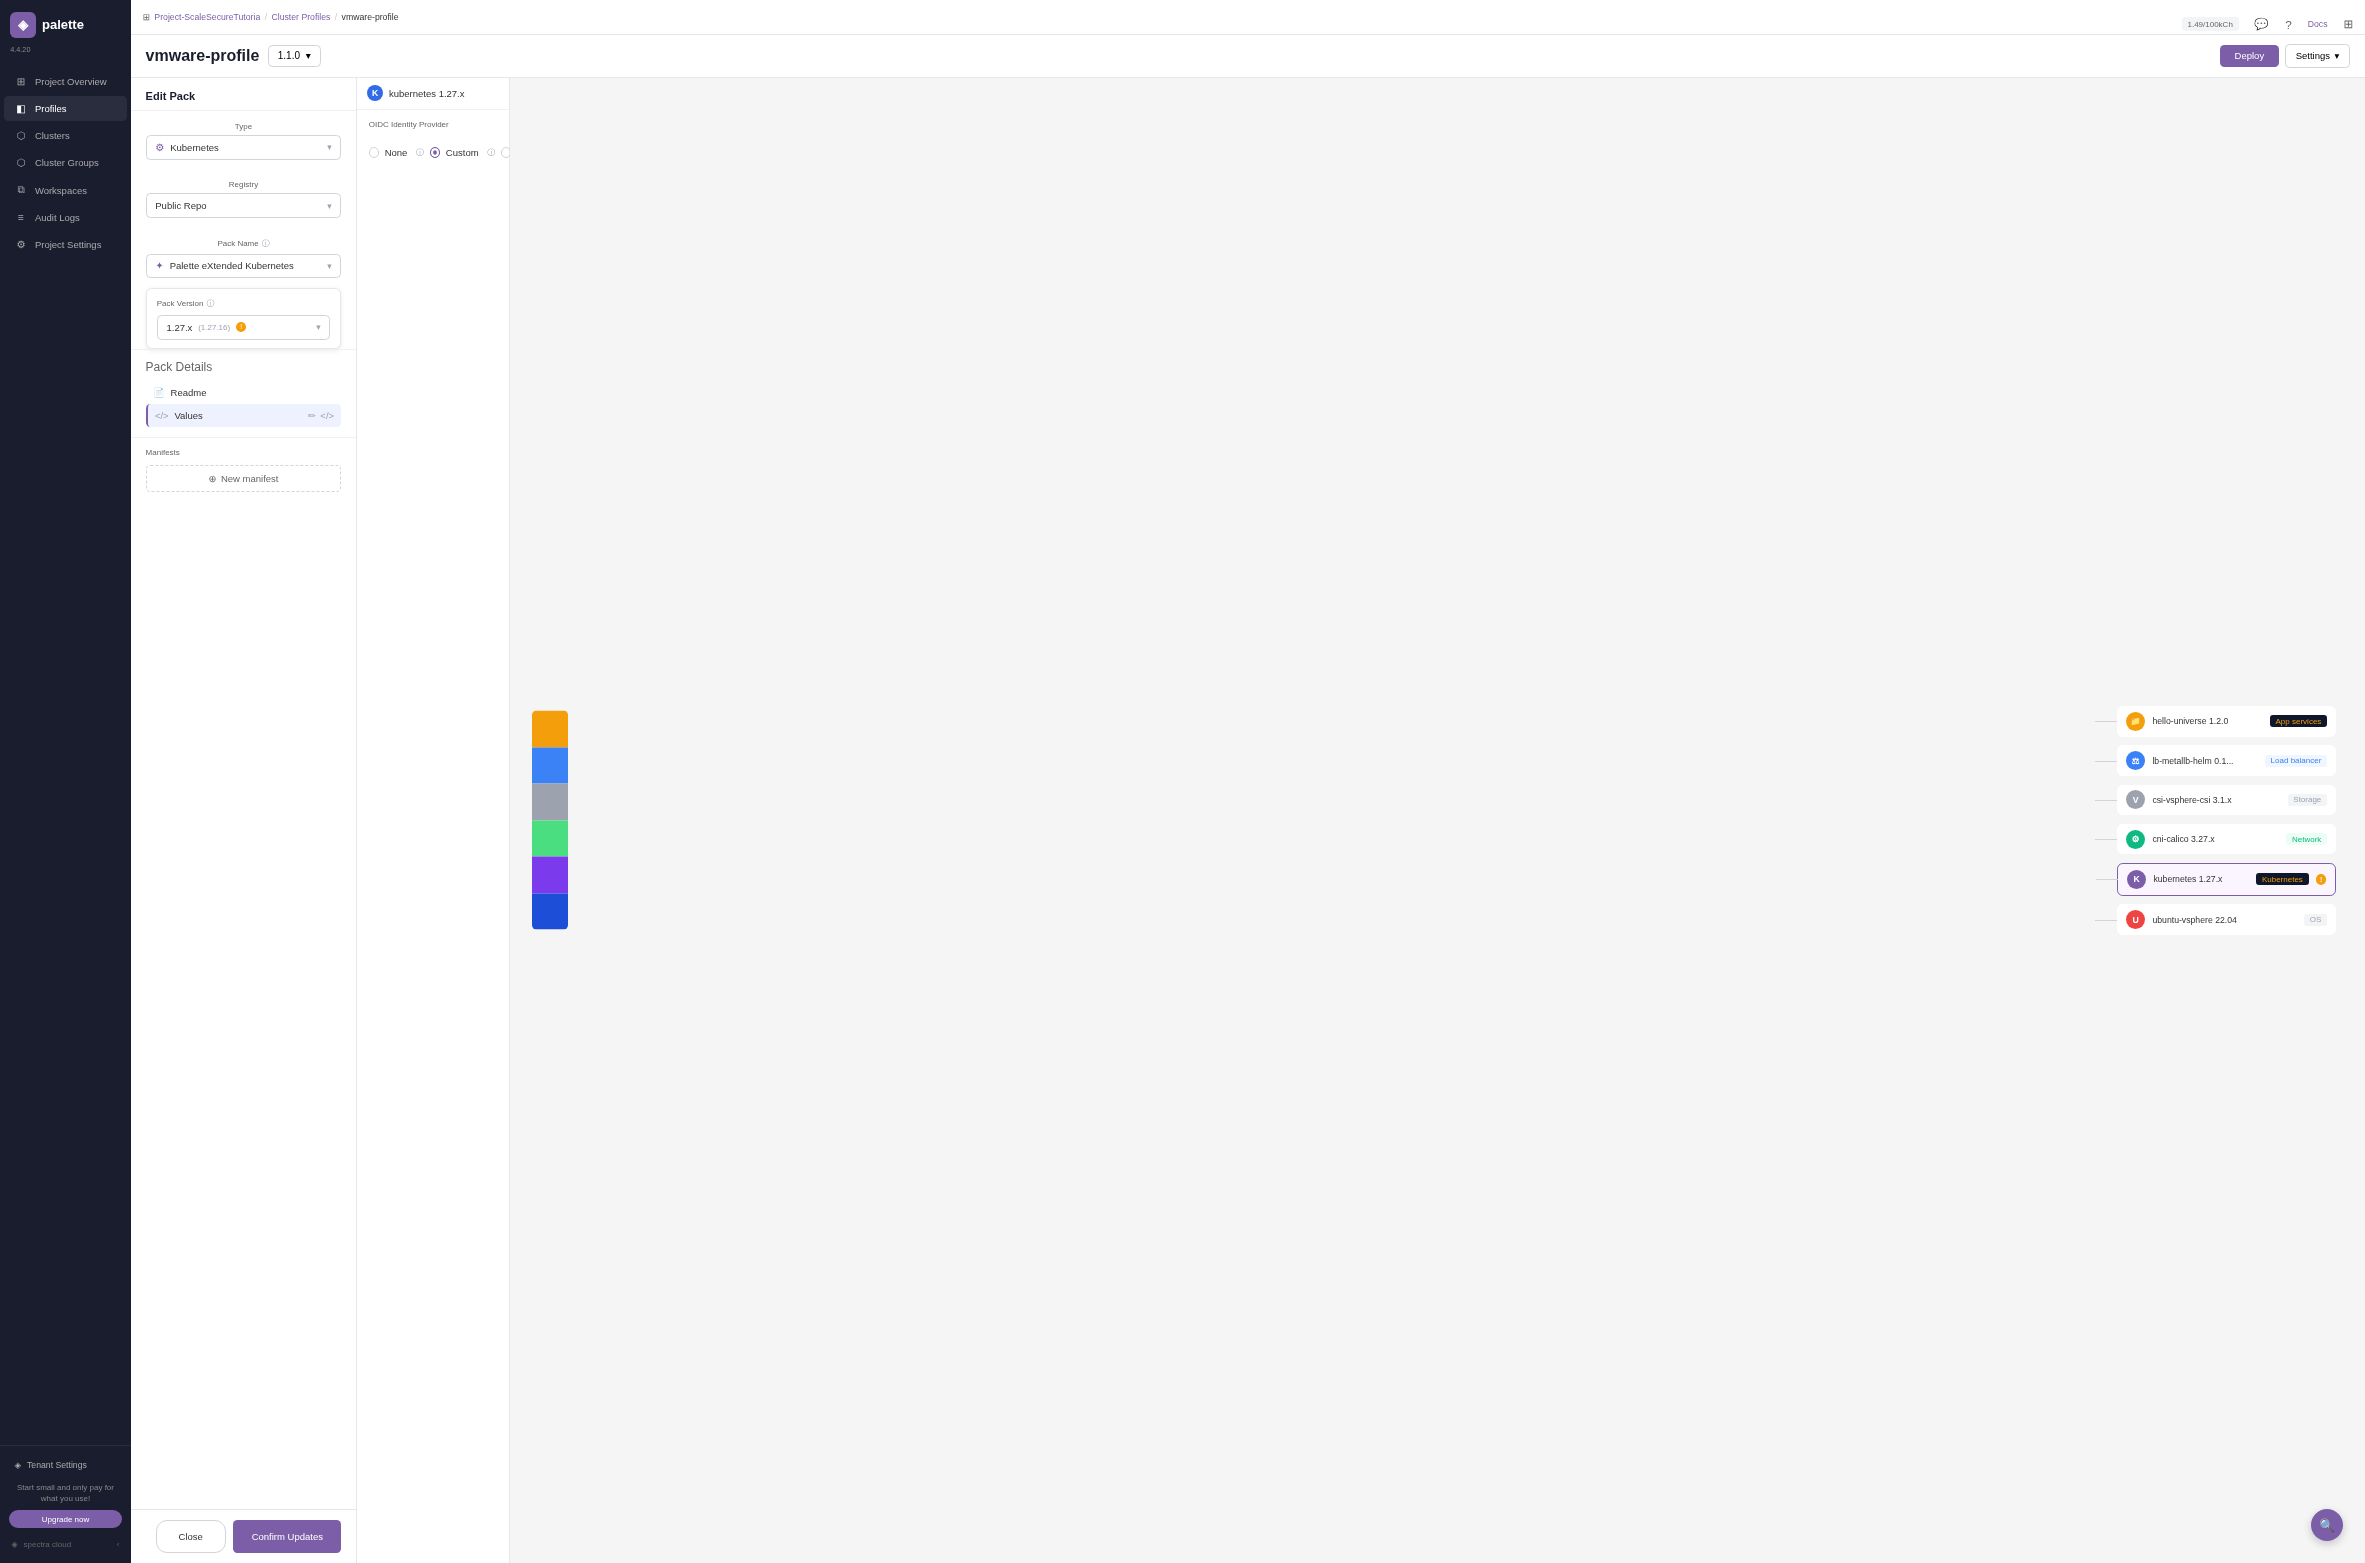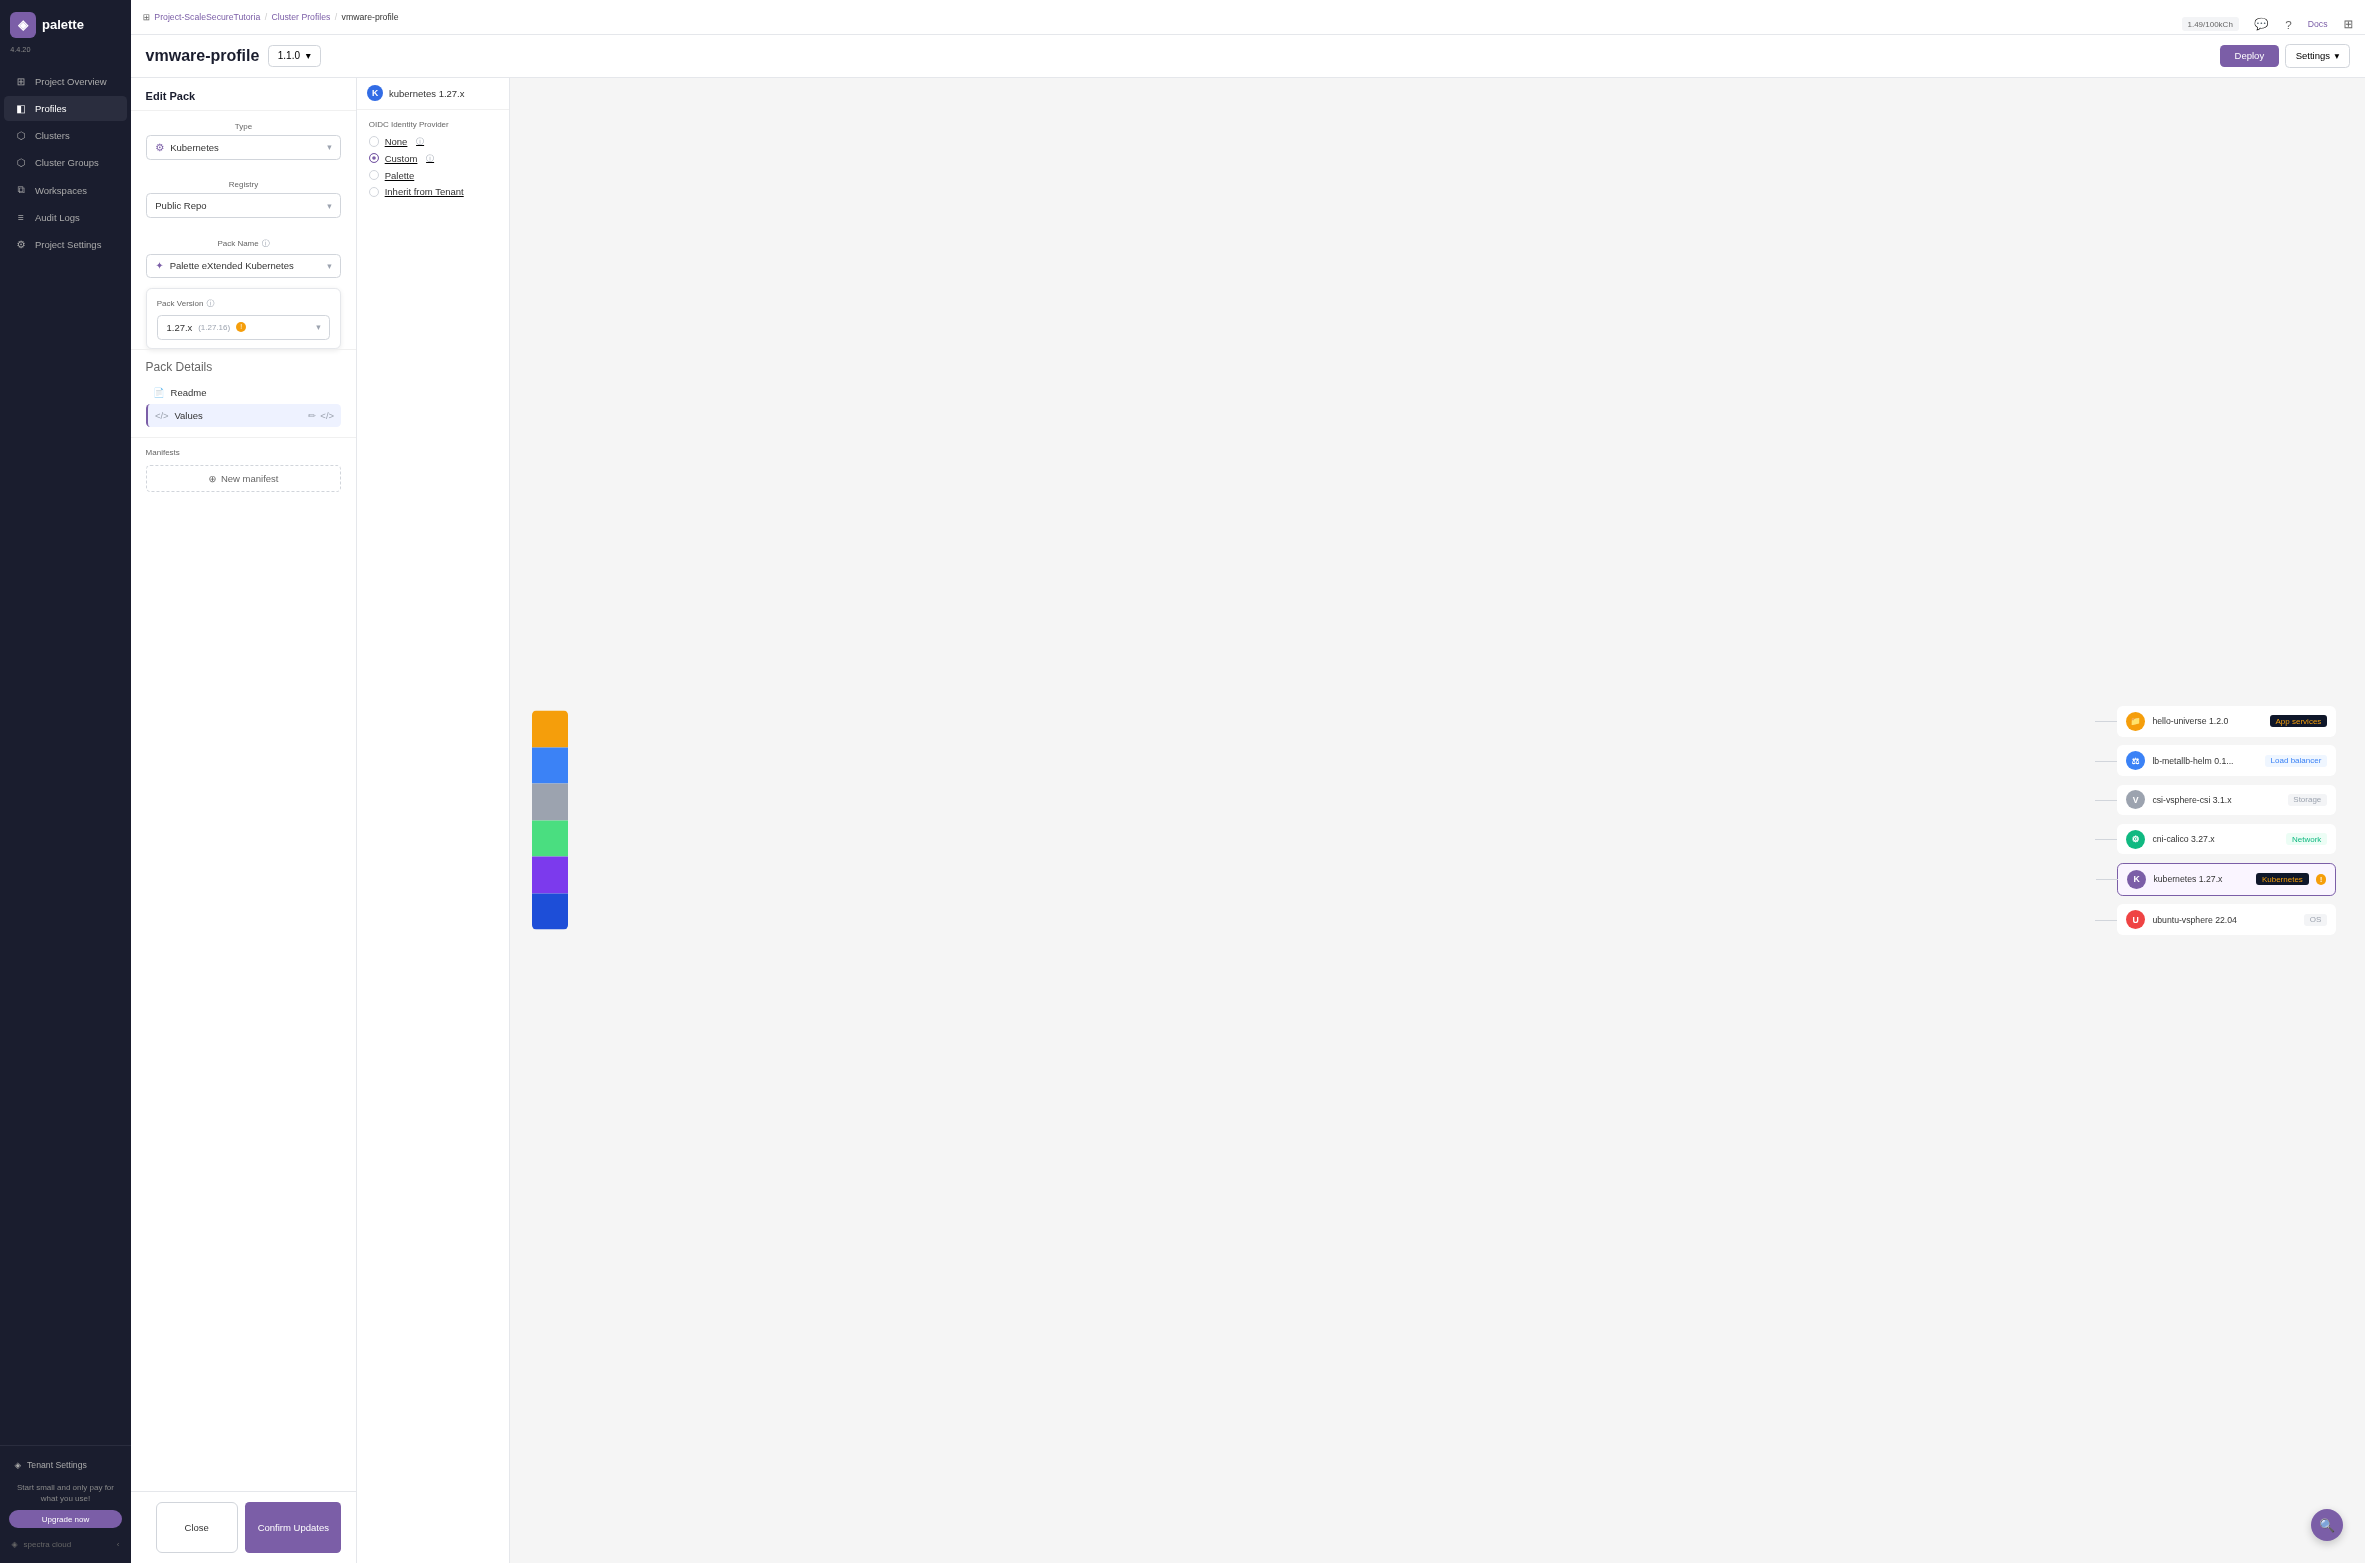--- a/index.html
+++ b/index.html
@@ -371,22 +371,22 @@
     .panel-footer {
       padding: 10.2px 14.6px;
       border-top: 0.7px solid #e5e7eb;
       display: flex;
       gap: 7.3px;
       margin-top: auto;
     }
     .close-btn {
       flex: 1;
       border: 0.7px solid #d1d5db;
-      border-radius: 6px;
-      padding: 19px;
+      border-radius: 11px;
+      padding: 10px;
       background: white;
       font-size: 9.5px;
       cursor: pointer;
       color: #333;
       margin-left: 10px;
     }
     .confirm-btn {
       flex: 2;
       border: none;
       border-radius: 4.4px;
@@ -424,21 +424,21 @@
       align-items: center;
       justify-content: center;
       font-weight: bold;
     }
     .k8s-title { font-size: 9.5px; color: #333; font-weight: 500; }
     .oidc-section-title {
       font-size: 8px;
       color: #666;
       margin-bottom: 7.3px;
     }
-    .radio-group { display: flex; flex-direction: column; gap: 5.8px; text-decoration: underline; }
+    .radio-group { display: flex; flex-direction: row; gap: 5.8px; }
     .radio-item {
       display: flex;
       align-items: center;
       gap: 5.8px;
       font-size: 9.5px;
       color: #333;
       cursor: pointer;
     }
     .radio-circle {
       width: 10.2px;

